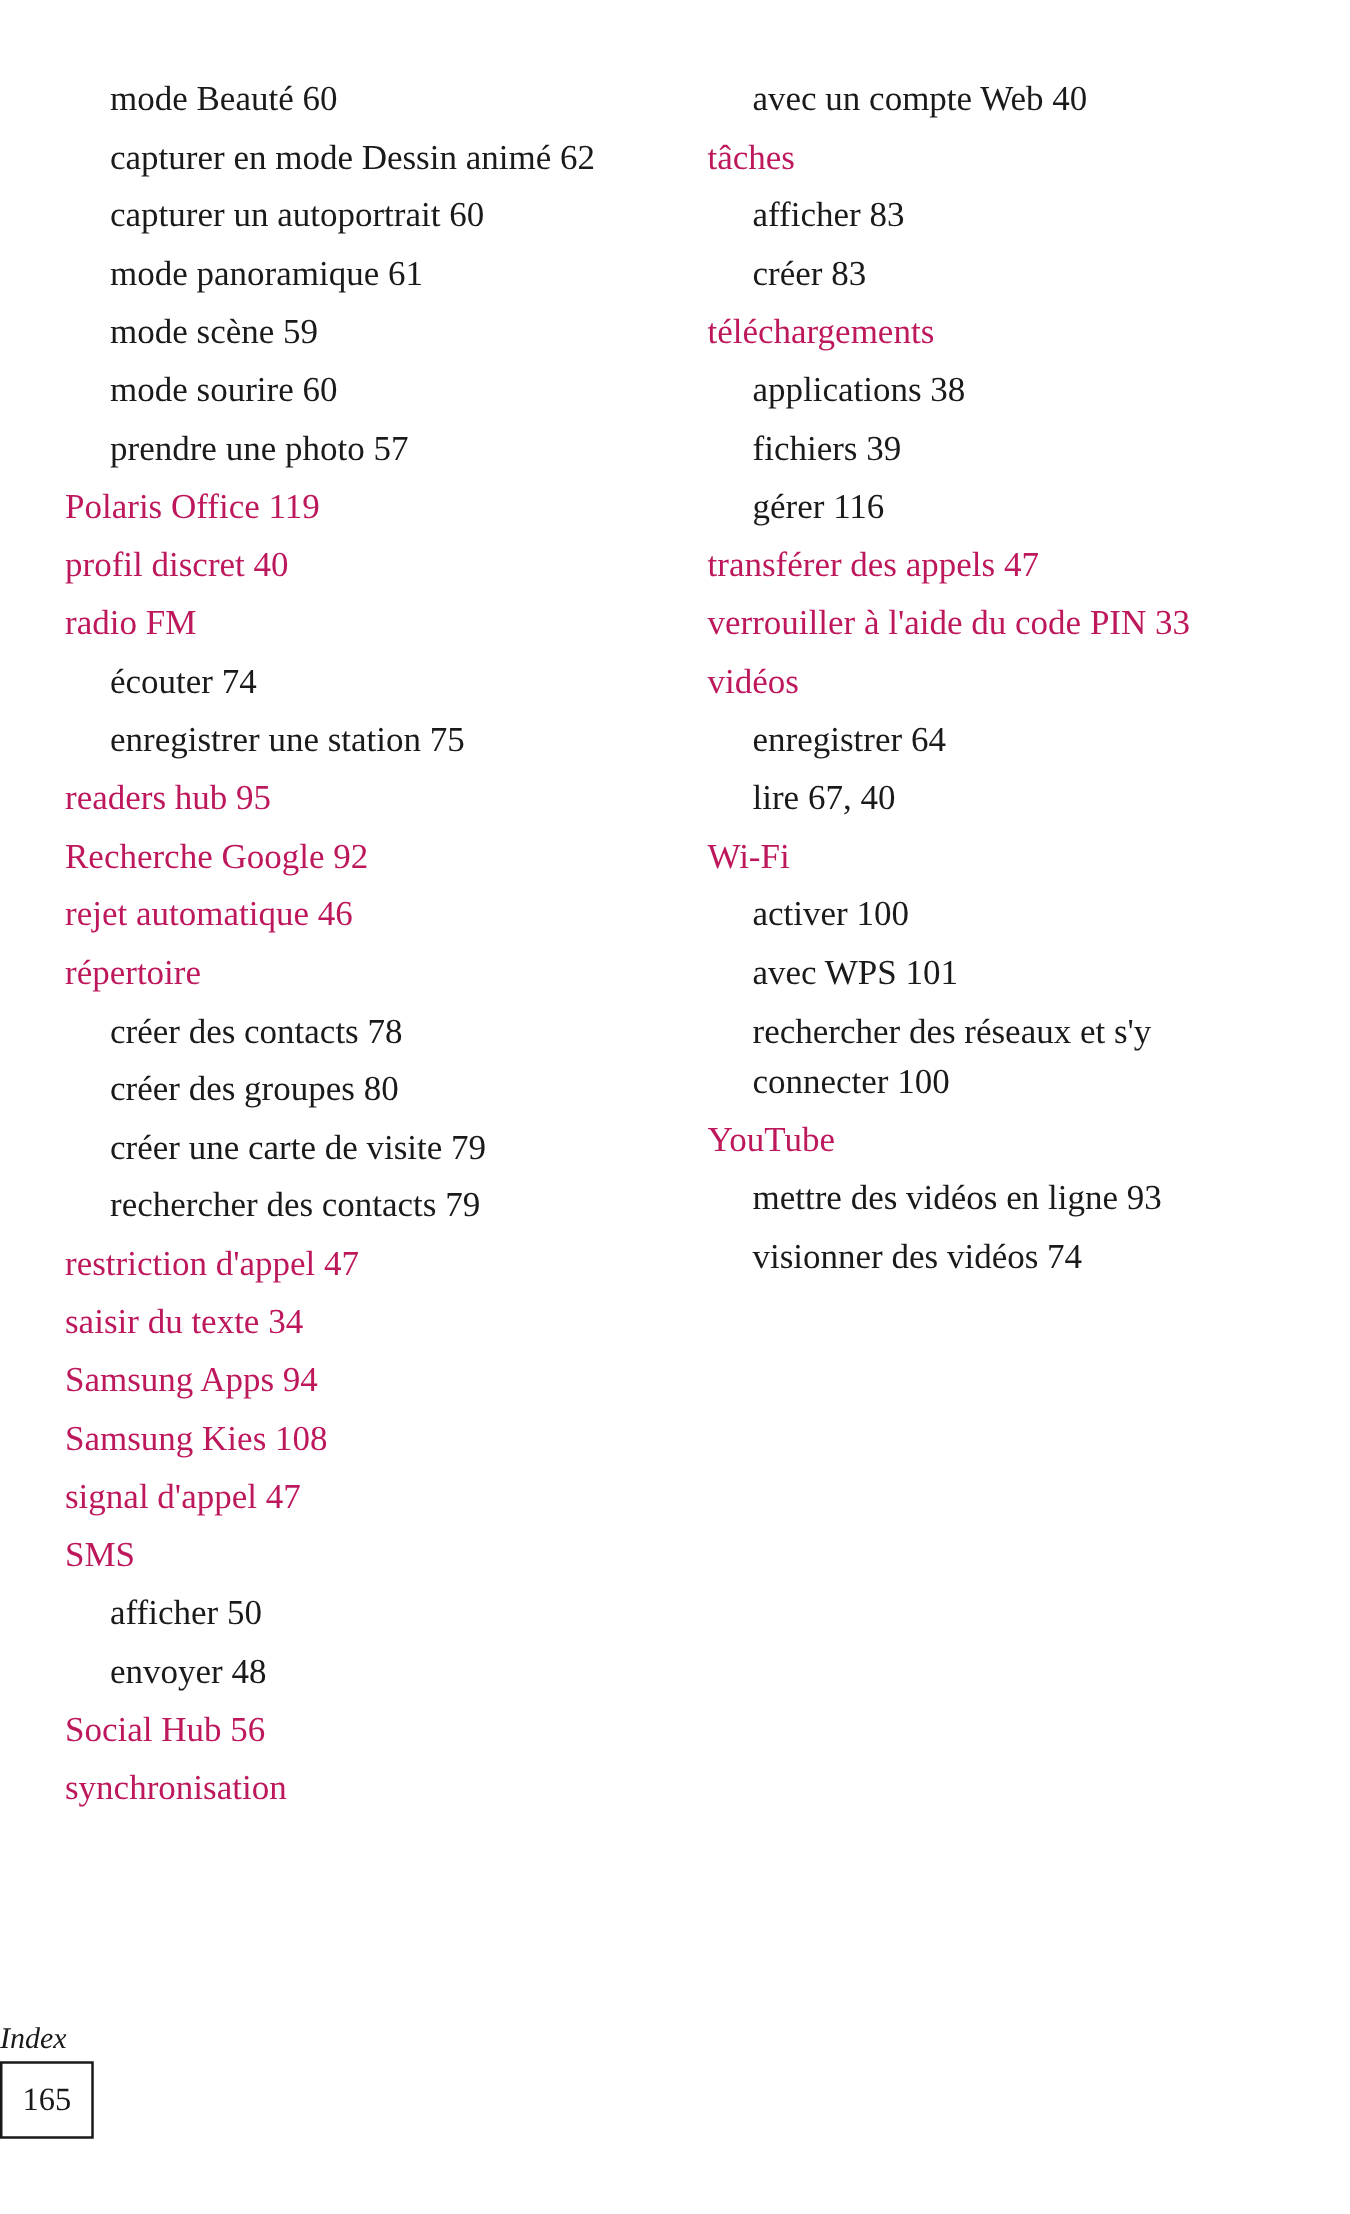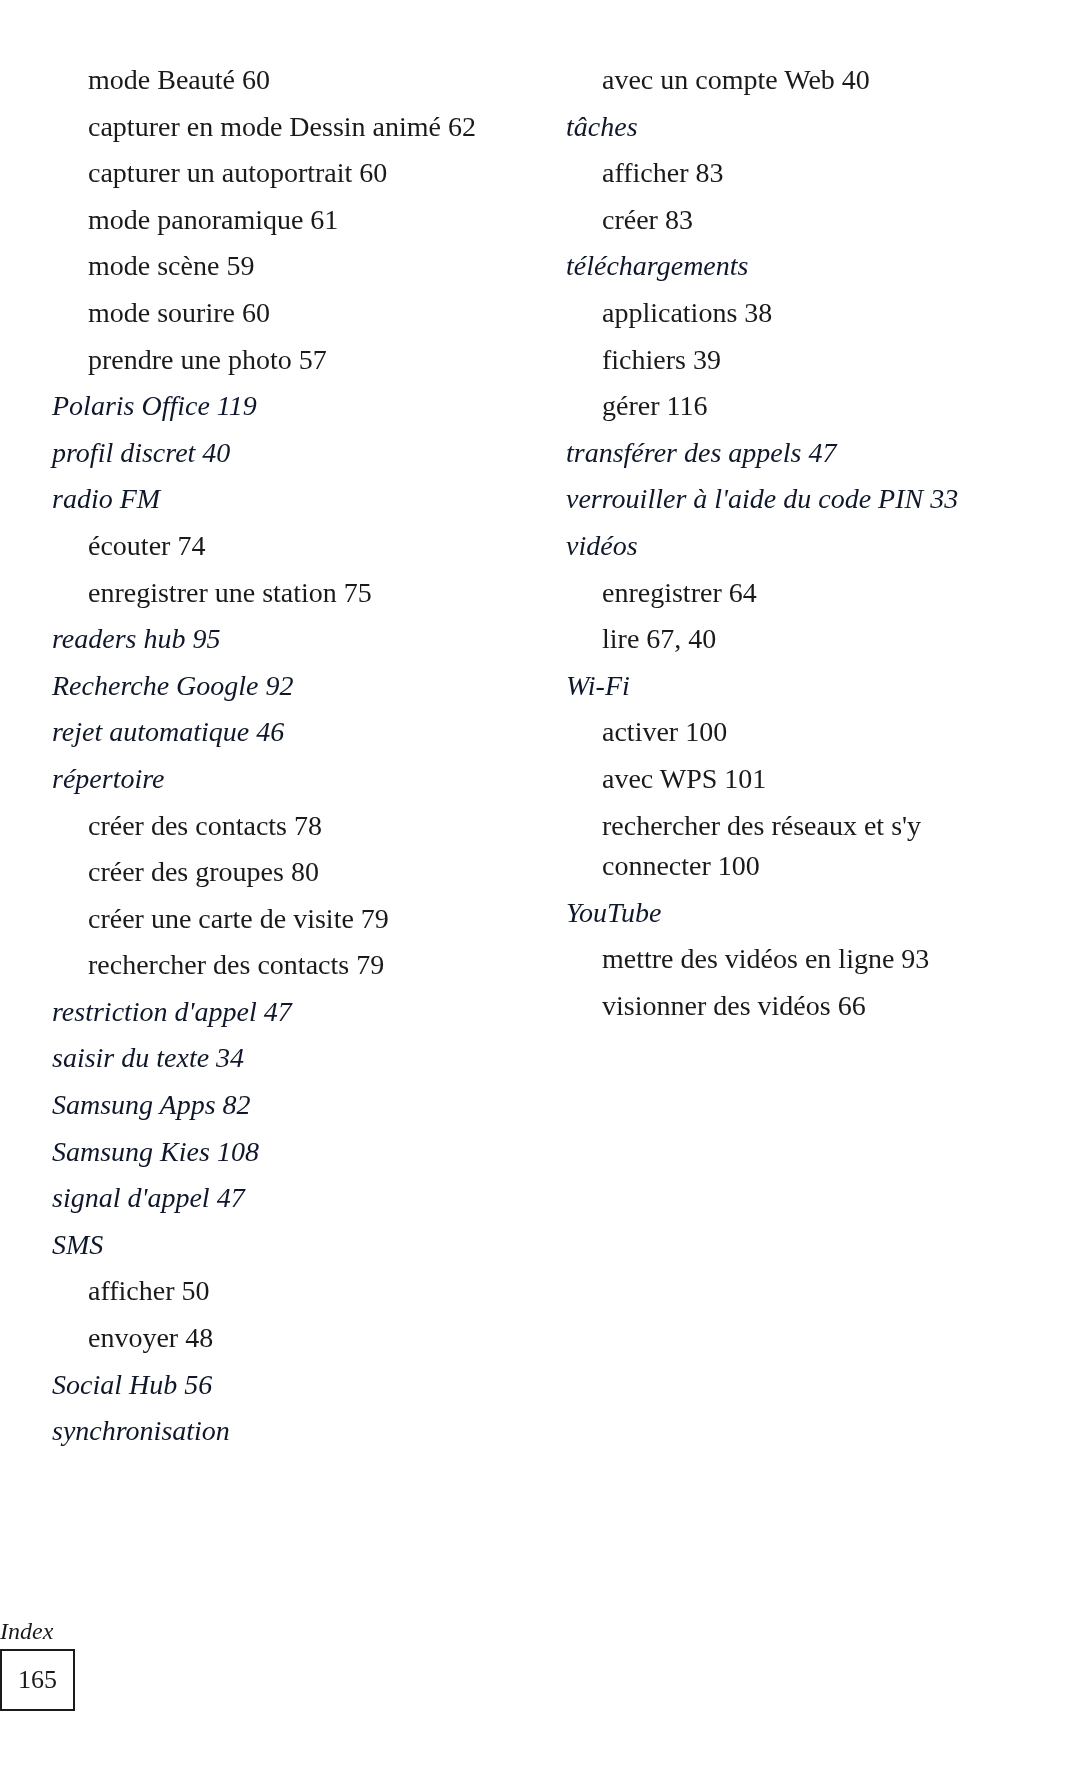--- a/index.html
+++ b/index.html
@@ -35,23 +35,22 @@
       padding-right: 0;
       padding-left: 30px;
     }
 
     .entry {
       margin-bottom: 6px;
       line-height: 1.45;
     }
 
     .entry.heading {
-      color: #0f172a;
+      color: #be185d;
       font-weight: normal;
-      font-style: italic;
     }
 
     .entry.sub {
       padding-left: 36px;
       color: #1a1a1a;
     }
 
     .page-footer {
       position: absolute;
       bottom: 60px;
@@ -95,21 +94,21 @@
       <div class="entry heading">readers hub   95</div>
       <div class="entry heading">Recherche Google   92</div>
       <div class="entry heading">rejet automatique   46</div>
       <div class="entry heading">répertoire</div>
       <div class="entry sub">créer des contacts   78</div>
       <div class="entry sub">créer des groupes   80</div>
       <div class="entry sub">créer une carte de visite   79</div>
       <div class="entry sub">rechercher des contacts   79</div>
       <div class="entry heading">restriction d'appel   47</div>
       <div class="entry heading">saisir du texte   34</div>
-      <div class="entry heading">Samsung Apps   82</div>
+      <div class="entry heading">Samsung Apps   94</div>
       <div class="entry heading">Samsung Kies   108</div>
       <div class="entry heading">signal d'appel   47</div>
       <div class="entry heading">SMS</div>
       <div class="entry sub">afficher   50</div>
       <div class="entry sub">envoyer   48</div>
       <div class="entry heading">Social Hub   56</div>
       <div class="entry heading">synchronisation</div>
     </div>
   <div class="column" id="right-col">
       <div class="entry sub">avec un compte Web   40</div>
@@ -124,20 +123,20 @@
       <div class="entry heading">verrouiller à l'aide du code PIN   33</div>
       <div class="entry heading">vidéos</div>
       <div class="entry sub">enregistrer   64</div>
       <div class="entry sub">lire   67, 40</div>
       <div class="entry heading">Wi-Fi</div>
       <div class="entry sub">activer   100</div>
       <div class="entry sub">avec WPS   101</div>
       <div class="entry sub">rechercher des réseaux et s'y connecter   100</div>
       <div class="entry heading">YouTube</div>
       <div class="entry sub">mettre des vidéos en ligne   93</div>
-      <div class="entry sub">visionner des vidéos   66</div>
+      <div class="entry sub">visionner des vidéos   74</div>
     </div>
 </div>
 
 <div class="page-footer">
   <span class="footer-label">Index</span>
   <span class="footer-page">165</span>
 </div>
 
 </body></html>

